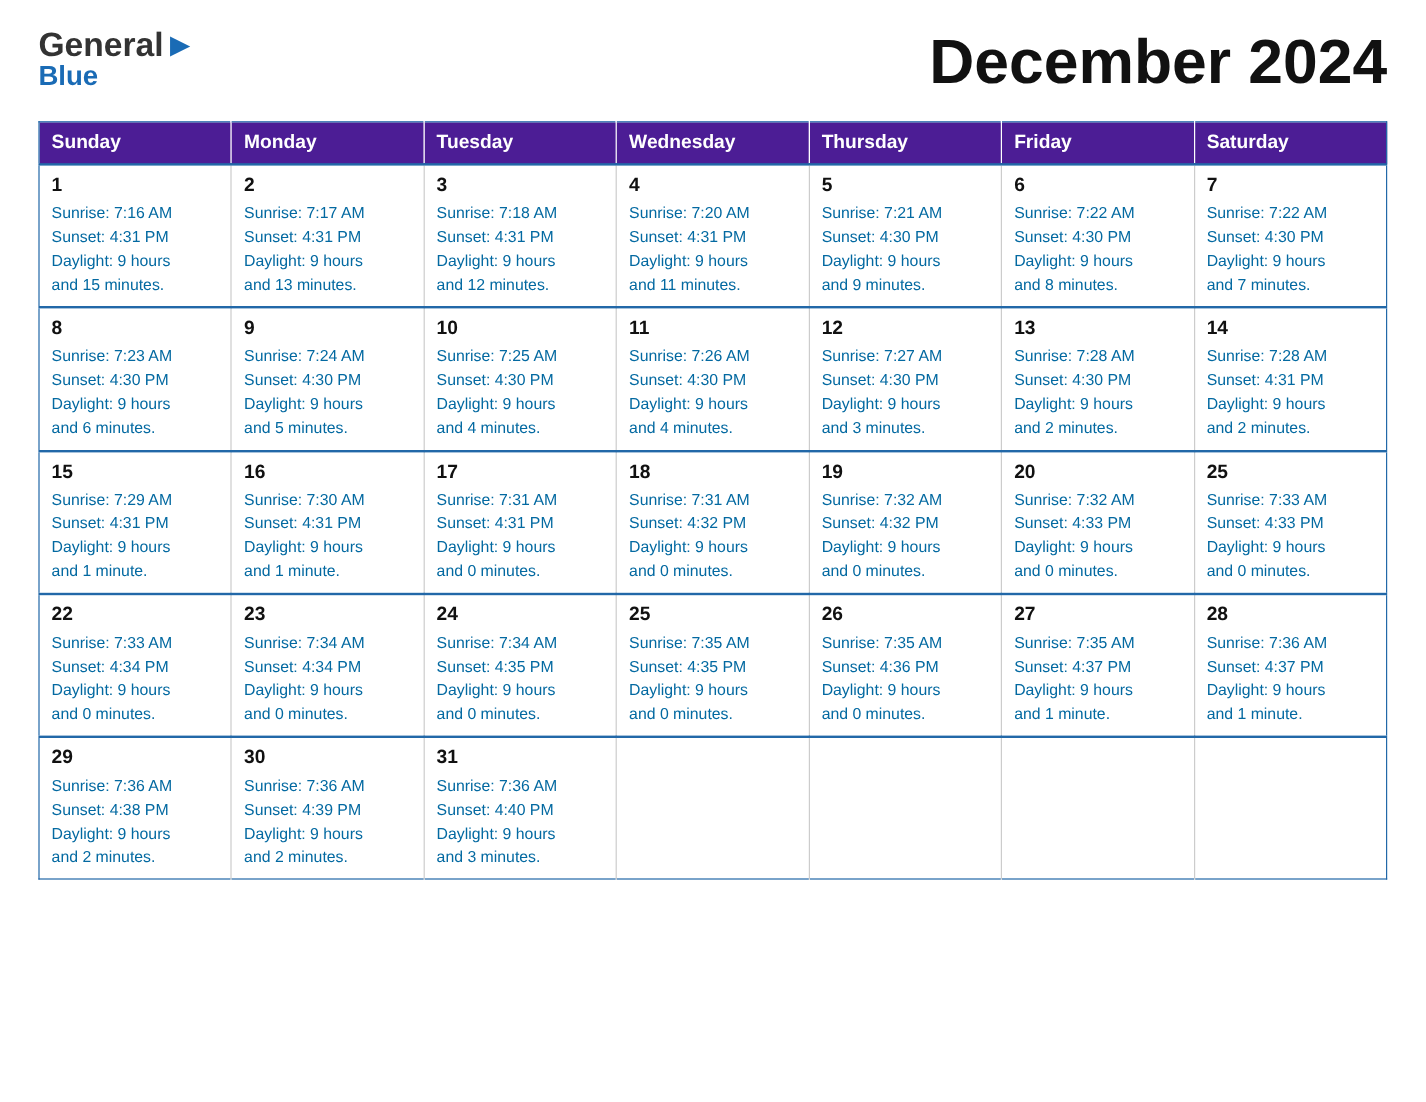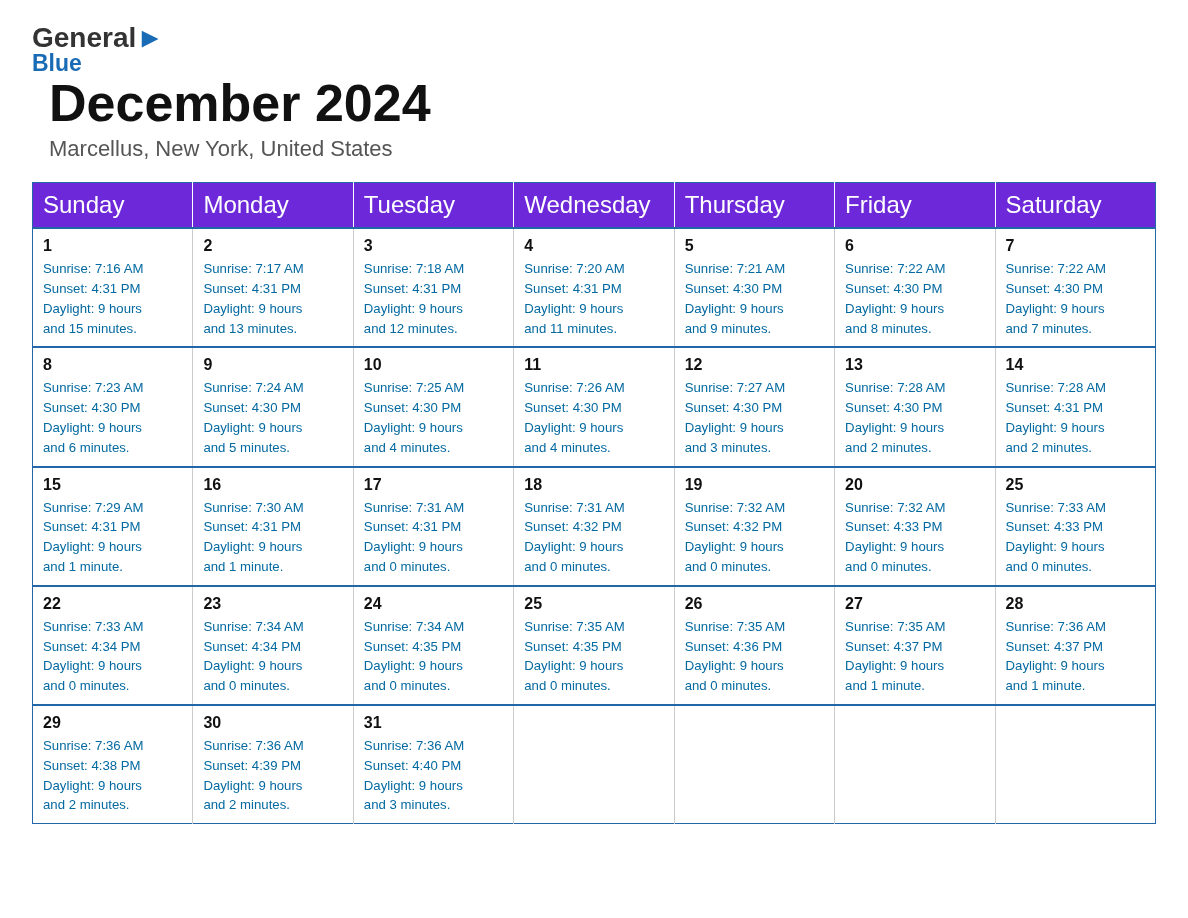--- a/index.html
+++ b/index.html
@@ -8,21 +8,20 @@
       background: #fff;
       padding: 24px 32px;
       width: 1188px;
       min-height: 918px;
     }
     .header {
       display: flex;
       justify-content: space-between;
       align-items: flex-start;
       margin-bottom: 20px;
-      flex-direction: column;
     }
     .logo {
       display: flex;
       flex-direction: column;
       line-height: 1;
     }
     .logo-top {
       font-size: 28px;
       font-weight: bold;
       color: #333;
@@ -50,24 +49,24 @@
       font-size: 22px;
       color: #555;
       margin-top: 4px;
     }
     .calendar {
       width: 100%;
       border-collapse: collapse;
       border: 1px solid #2268a8;
     }
     .calendar thead tr th {
-      background-color: #6d28d9;
+      background-color: #4c1d95;
       color: #fff;
-      font-size: 24px;
-      font-weight: normal;
+      font-size: 16px;
+      font-weight: bold;
       padding: 8px 10px;
       text-align: left;
       border-right: 1px solid #fff;
     }
     .calendar thead tr th:last-child {
       border-right: none;
       margin-left: 46px;
     }
     .calendar tbody tr {
       border-top: 2px solid #2268a8;
@@ -105,21 +104,20 @@
 
 <div class="header">
   <div class="logo">
     <div class="logo-top">
       General<span>►</span>
     </div>
     <div class="logo-bottom">Blue</div>
   </div>
   <div class="title-block">
     <div class="month-title">December 2024</div>
-    <div class="location">Marcellus, New York, United States</div>
   </div>
 </div>
 
 <table class="calendar">
   <thead>
     <tr>
     <th>Sunday</th>
         <th>Monday</th>
         <th>Tuesday</th>
         <th>Wednesday</th>

